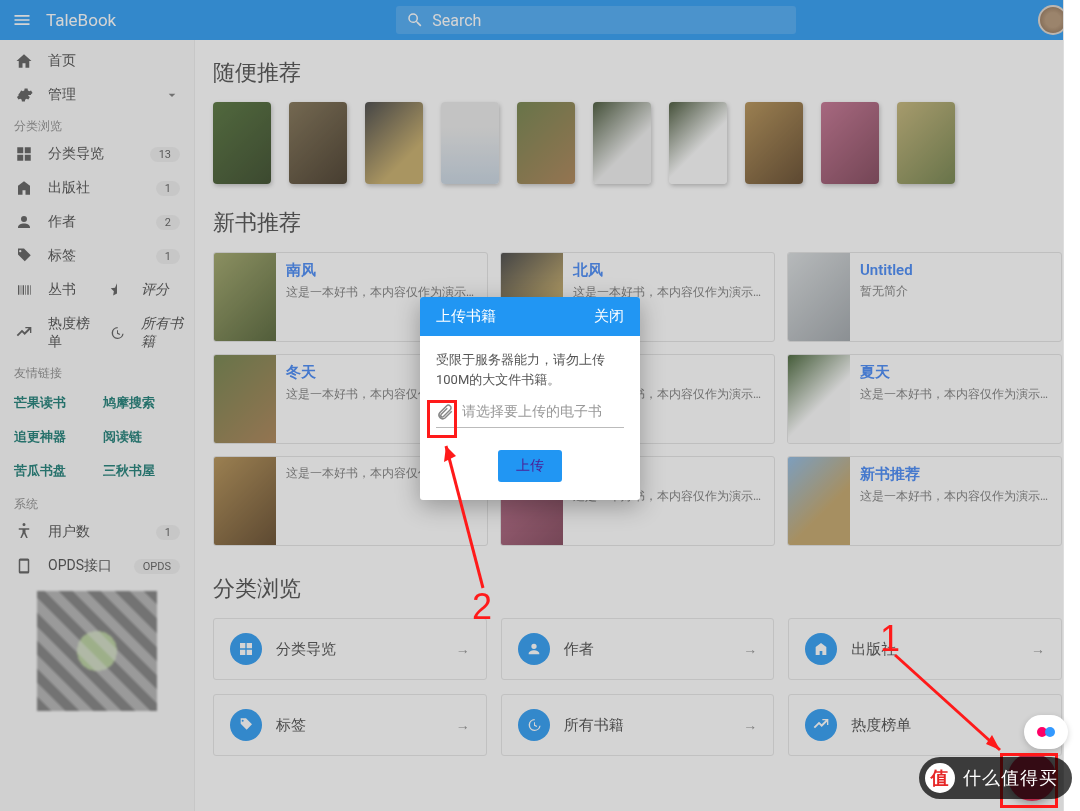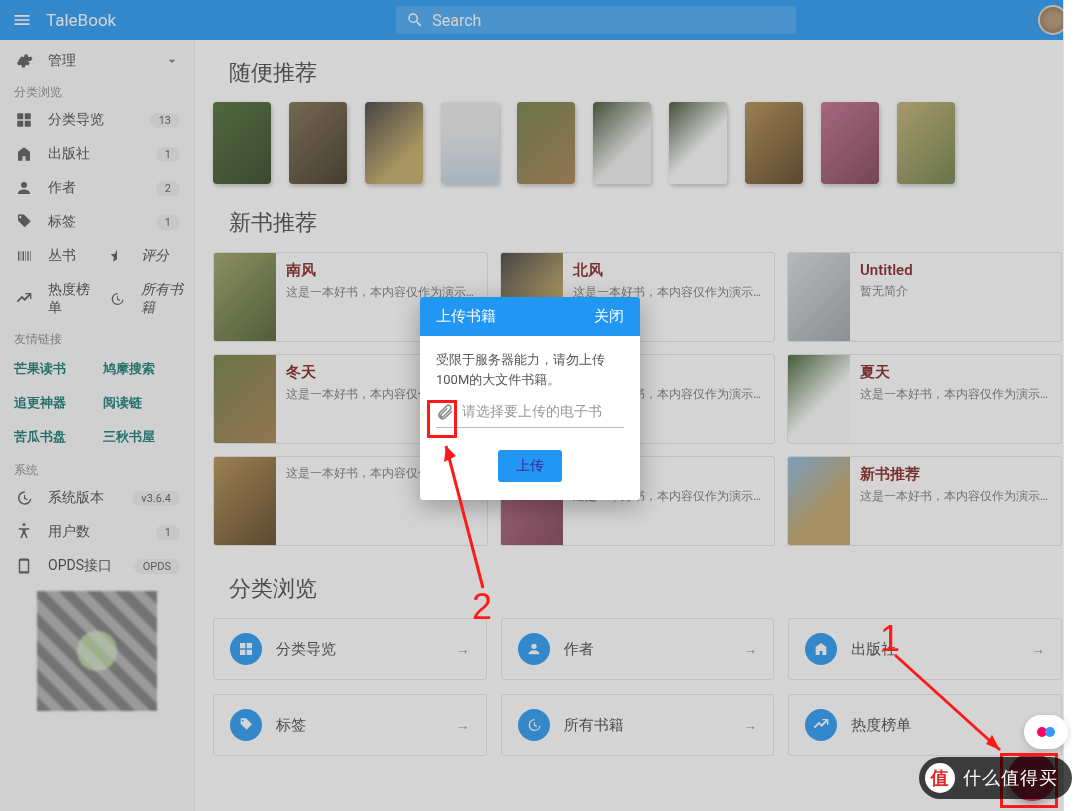--- a/index.html
+++ b/index.html
@@ -27,28 +27,28 @@
 .friendlinks { display: flex; flex-wrap: wrap; padding: 2px 8px; }
 .friendlinks .fl { width: 50%; padding: 8px 6px; color: #0f766e; font-size: 13px; cursor: pointer; font-weight: bold; }
 .qr { width: 120px; height: 120px; margin: 8px auto 0; background:
   repeating-linear-gradient(45deg, #777 0 10px, #bbb 10px 20px),
   radial-gradient(circle at 50% 50%, #8ac44a 0 20px, transparent 20px);
   background-blend-mode: screen;
   filter: blur(1px) contrast(0.8);
 }
 
 .main { flex: 1; padding: 12px 18px; overflow-y: auto; }
-.section-title { font-size: 22px; color: #444; margin: 6px 16px 14px; font-weight: 500; }
+.section-title { font-size: 22px; color: #444; margin: 6px 0 14px; font-weight: 500; }
 .rec-row { display: flex; gap: 18px; flex-wrap: wrap; margin-bottom: 24px; }
 .rec-cover { width: 58px; height: 82px; border-radius: 4px; box-shadow: 1px 2px 4px rgba(0,0,0,0.25); }
 .newbooks { display: grid; grid-template-columns: repeat(3, 1fr); gap: 12px; margin-bottom: 28px; }
 .card { border: 1px solid #e2e2e2; border-radius: 3px; display: flex; padding: 0; height: 90px; overflow: hidden; cursor: pointer; }
 .card .cover { width: 62px; height: 90px; flex-shrink: 0; }
 .card .info { padding: 8px 10px; overflow: hidden; }
-.card .title { font-weight: 600; font-size: 15px; margin-bottom: 4px; color: #7f1d1d; }
+.card .title { font-weight: 600; font-size: 15px; margin-bottom: 4px; color: #3b82f6; }
 .card .desc { font-size: 12px; color: #777; white-space: nowrap; overflow: hidden; text-overflow: ellipsis; }
 .cats { display: grid; grid-template-columns: repeat(3, 1fr); gap: 14px; }
 .catcard { border: 1px solid #e5e5e5; border-radius: 3px; display: flex; align-items: center; padding: 14px 16px; cursor: pointer; }
 .catcard .cic { width: 32px; height: 32px; border-radius: 50%; background: #2196f3; color: #fff; display:flex; align-items:center; justify-content:center; margin-right: 14px; }
 .catcard .clab { flex: 1; font-size: 15px; color: #444; }
 .catcard .arrow { color: #888; }
 
 
 .cv0 { background: linear-gradient(135deg,#4a6a2f,#2d3f1c); }
 .cv1 { background: linear-gradient(135deg,#7a6a4a,#3c2f1d); }
@@ -111,20 +111,28 @@
   <div class="top-spacer"></div>
   <div class="avatar"></div>
 </div>
 
 <div class="layout">
 
   <div class="sidebar">
     <div class="nav-item">
       <span class="ic">
           <svg width="18" height="18" viewBox="0 0 24 24" fill="#555">
+            <path d="M12 3l10 9h-3v9h-5v-6H10v6H5v-9H2z"></path>
+          </svg>
+        </span>
+      <span class="lab">首页</span>
+    </div>
+    <div class="nav-item">
+      <span class="ic">
+          <svg width="18" height="18" viewBox="0 0 24 24" fill="#555">
             <path d="M12 8a4 4 0 1 0 4 4 4 4 0 0 0-4-4zm9.4 4a7.6 7.6 0 0 0-.1-1l2.1-1.6-2-3.5-2.5 1a7.4 7.4 0 0 0-1.7-1l-.4-2.7h-4l-.4 2.7a7.4 7.4 0 0 0-1.7 1l-2.5-1-2 3.5L4.7 11a7.6 7.6 0 0 0 0 2l-2.1 1.6 2 3.5 2.5-1a7.4 7.4 0 0 0 1.7 1l.4 2.7h4l.4-2.7a7.4 7.4 0 0 0 1.7-1l2.5 1 2-3.5-2.1-1.6a7.6 7.6 0 0 0 .1-1z"></path>
           </svg>
         </span>
       <span class="lab">管理</span>
       <span class="chev">
           <svg width="16" height="16" viewBox="0 0 24 24" fill="#777">
             <path d="M7 10l5 5 5-5z"></path>
           </svg>
         </span>
     </div>
@@ -207,29 +215,20 @@
     <div class="friendlinks">
       <div class="fl">芒果读书</div>
       <div class="fl">鸠摩搜索</div>
       <div class="fl">追更神器</div>
       <div class="fl">阅读链</div>
       <div class="fl">苦瓜书盘</div>
       <div class="fl">三秋书屋</div>
     </div>
 
     <div class="nav-sub">系统</div>
-    <div class="nav-item">
-      <span class="ic">
-          <svg width="18" height="18" viewBox="0 0 24 24" fill="#555">
-            <path d="M13 3a9 9 0 1 0 8.9 10H20a7 7 0 1 1-7-8V3zM12 8v5l4 2 .8-1.5-3.3-1.7V8z"></path>
-          </svg>
-        </span>
-      <span class="lab">系统版本</span>
-      <span class="badge">v3.6.4</span>
-    </div>
     <div class="nav-item">
       <span class="ic">
           <svg width="18" height="18" viewBox="0 0 24 24" fill="#555">
             <path d="M12 4a2 2 0 1 0-2-2 2 2 0 0 0 2 2zm7 3H5v2h5v4l-3 7h2l3-6 3 6h2l-3-7V9h5z"></path>
           </svg>
         </span>
       <span class="lab">用户数</span>
       <span class="badge">1</span>
     </div>
     <div class="nav-item">

